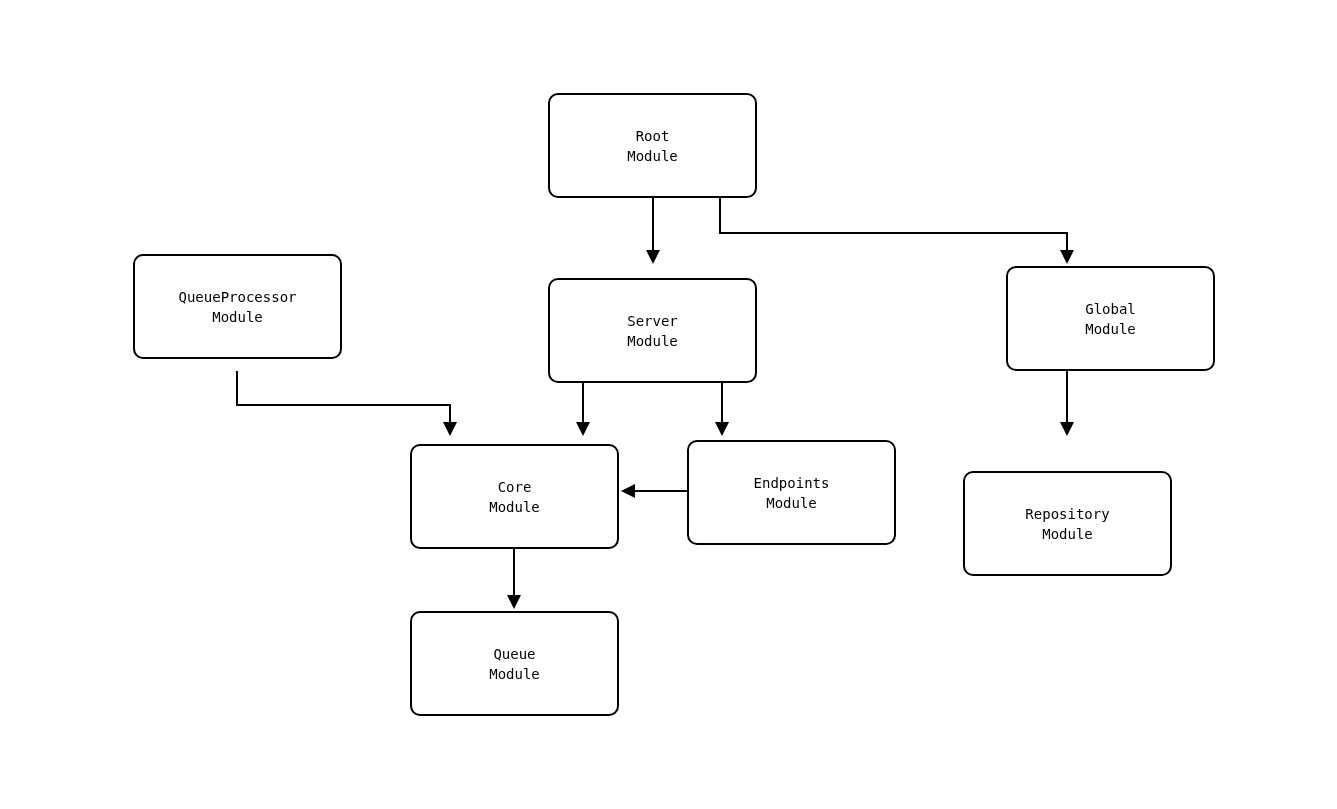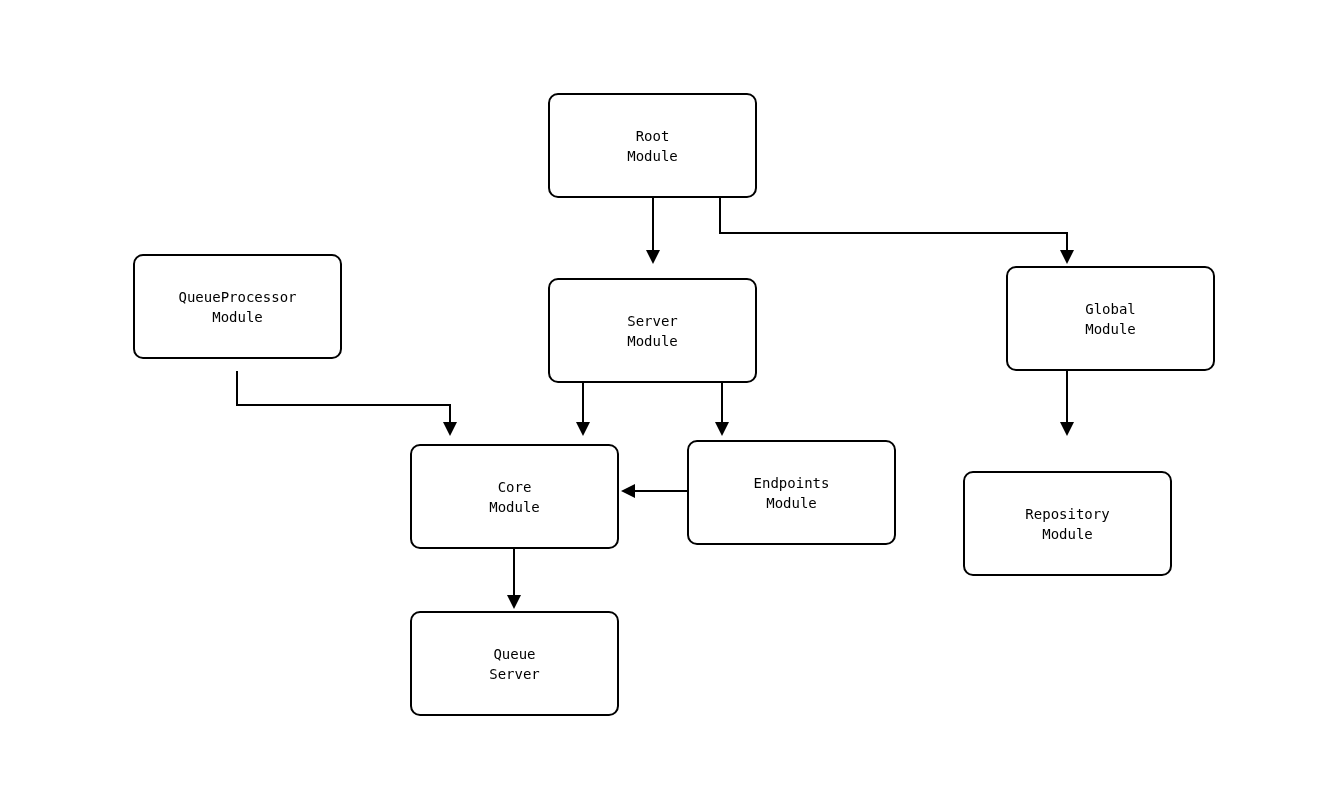--- a/index.html
+++ b/index.html
@@ -104,16 +104,16 @@
 Module</span>
   </div>
 
   <div class="node pos-repository">
     <span class="label">Repository
 Module</span>
   </div>
 
   <div class="node pos-queue">
     <span class="label">Queue
-Server</span>
+Module</span>
   </div>
 
 </div>
 
 </body></html>

